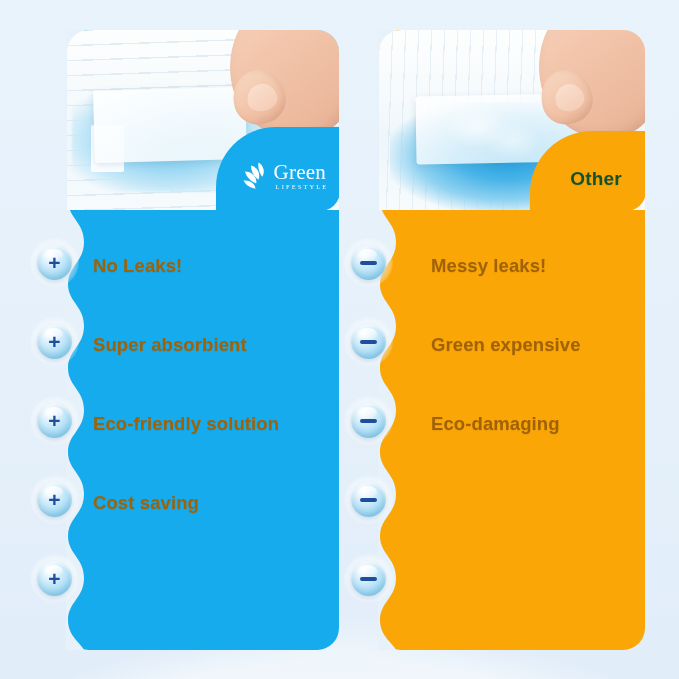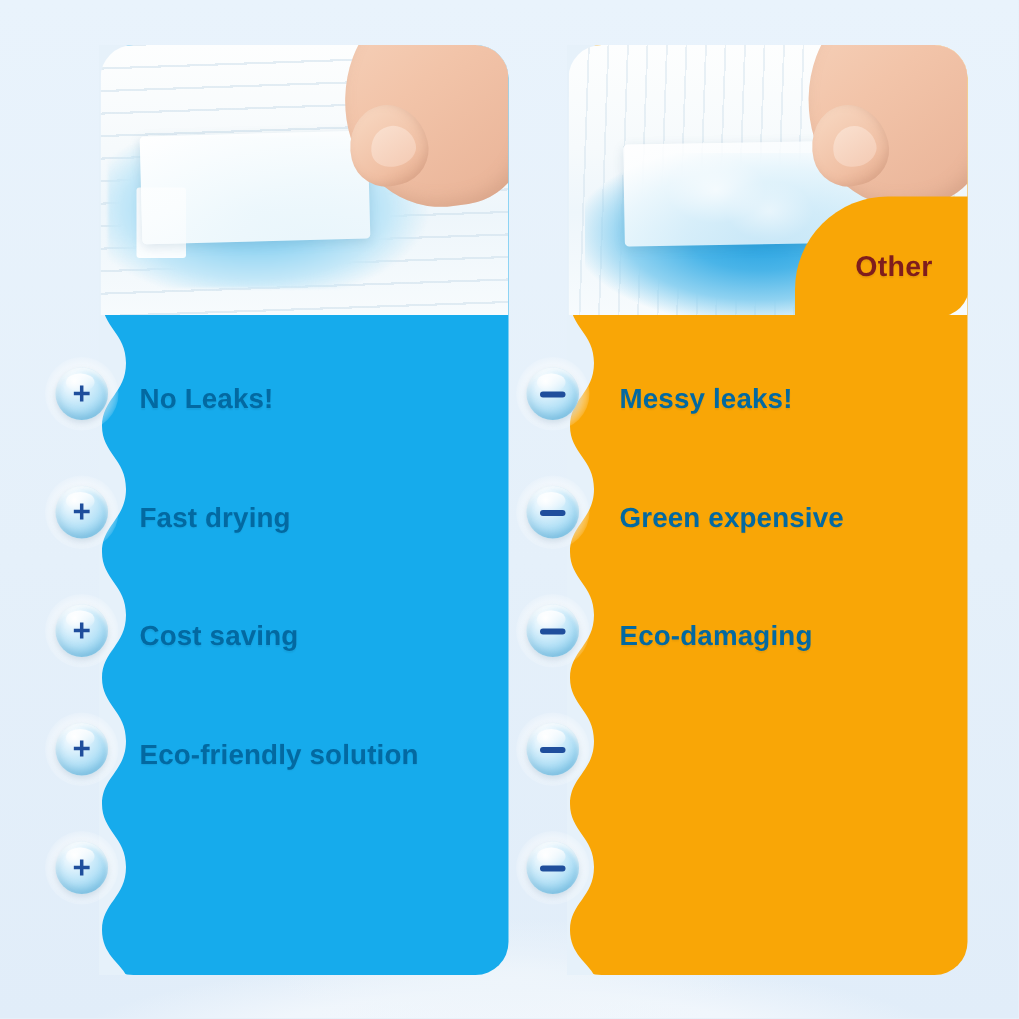--- a/index.html
+++ b/index.html
@@ -120,21 +120,21 @@
     right:-1px;bottom:-1px;width:124px;height:84px;
     background:#16ABEC;
     border-radius:60px 0 20px 0;
   }
   .badge-other{
     right:-1px;bottom:-1px;width:116px;height:80px;
     background:#F9A606;
     border-radius:62px 0 20px 0;
   }
   .badge-other-label{
-    color:#7f1d1d;font-weight:bold;font-size:19px;letter-spacing:.2px;
+    color:#14532d;font-weight:bold;font-size:19px;letter-spacing:.2px;
     margin-left:16px;margin-top:16px;
     text-shadow:0 1px 1px rgba(0,0,0,.07);
   }
   .logo-wrap{display:flex;align-items:center;margin-left:14px;margin-top:14px;}
   .logo-leaves{width:30px;height:30px;margin-right:2px;}
   .logo-text{display:flex;flex-direction:column;line-height:1;}
   .logo-name{
     color:#fff;font-family:"Liberation Serif", serif;font-size:21px;
     font-style:normal;letter-spacing:.2px;
   }
@@ -144,26 +144,26 @@
   }
 
   
   .features{
     position:absolute;left:0;top:196px;width:100%;
   }
   .feat-row{
     position:relative;height:79px;display:flex;align-items:center;
   }
   .feat-label{
-    color:#0369a1;font-weight:bold;font-size:18.5px;letter-spacing:.1px;
+    color:#a16207;font-weight:bold;font-size:18.5px;letter-spacing:.1px;
     text-shadow:0 1px 1px rgba(0,0,0,.06);
     white-space:nowrap;
   }
   .panel-left  .feat-label{margin-left:26px;}
-  .panel-right .feat-label{margin-left:34px;}
+  .panel-right .feat-label{margin-left:52px;}
 
   
   .sign{
     position:absolute;width:35px;height:35px;border-radius:50%;
     background:
       radial-gradient(circle at 36% 26%,#ffffff 0%,#e4f4fd 22%,#b6e2f7 55%,#8fd0ef 78%,#7cc4e8 100%);
     box-shadow:
       0 2px 4px rgba(70,120,160,.22),
       inset 0 -3px 6px rgba(80,150,190,.30),
       inset 0 2px 3px rgba(255,255,255,.95);
@@ -229,34 +229,50 @@
       <div class="photo">
         <div class="pad-left"></div>
         <div class="wave-tex curvy"></div>
         <div class="gel-left"></div>
         <div class="wipe wipe-l2"></div>
         <div class="wipe wipe-l"></div>
         <div class="hand hand-main"></div>
         <div class="thumb"></div>
         <div class="nail"></div>
       </div>
+      <div class="badge badge-green">
+        <div class="logo-wrap">
+          <svg class="logo-leaves" viewBox="0 0 40 40">
+            <g fill="#ffffff">
+              <path d="M22,2 C29,6 31,15 27,21 C23,16 21,9 22,2 Z"></path>
+              <path d="M12,6 C21,8 25,17 22,25 C16,21 12,14 12,6 Z"></path>
+              <path d="M4,14 C13,14 20,21 19,30 C12,27 6,22 4,14 Z"></path>
+              <path d="M2,26 C10,25 17,29 18,37 C11,36 5,32 2,26 Z"></path>
+            </g>
+          </svg>
+          <div class="logo-text">
+            <span class="logo-name">Green</span>
+            <span class="logo-sub">LIFESTYLE</span>
+          </div>
+        </div>
+      </div>
     </div>
 
     <div class="features">
       <div class="feat-row">
         <span class="feat-label">No Leaks!</span>
       </div>
       <div class="feat-row">
-        <span class="feat-label">Fast drying</span>
+        <span class="feat-label">Super absorbient</span>
+      </div>
+      <div class="feat-row">
+        <span class="feat-label">Eco-friendly solution</span>
       </div>
       <div class="feat-row">
         <span class="feat-label">Cost saving</span>
-      </div>
-      <div class="feat-row">
-        <span class="feat-label">Eco-friendly solution</span>
       </div>
     </div>
   </div>
 
   <div class="panel panel-right" style="left:379px;top:30px;width:266px;height:620px;">
 
     <div class="panel-body"></div>
 
     <div class="scallop">
       <svg viewBox="0 0 34 620" preserveAspectRatio="none">

